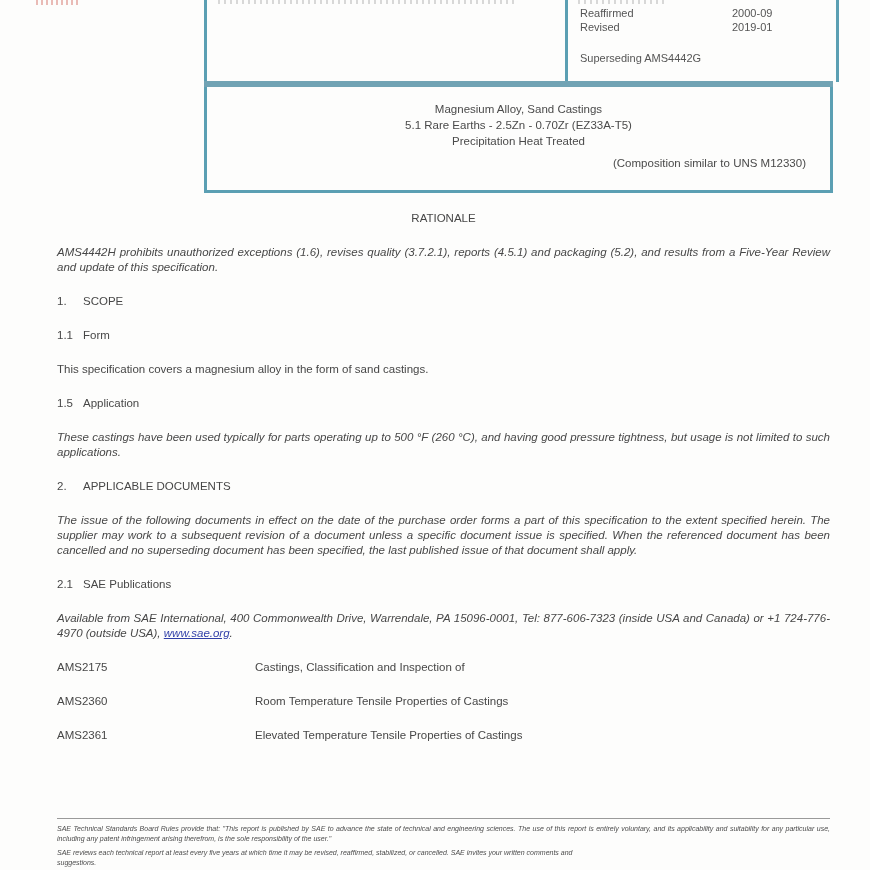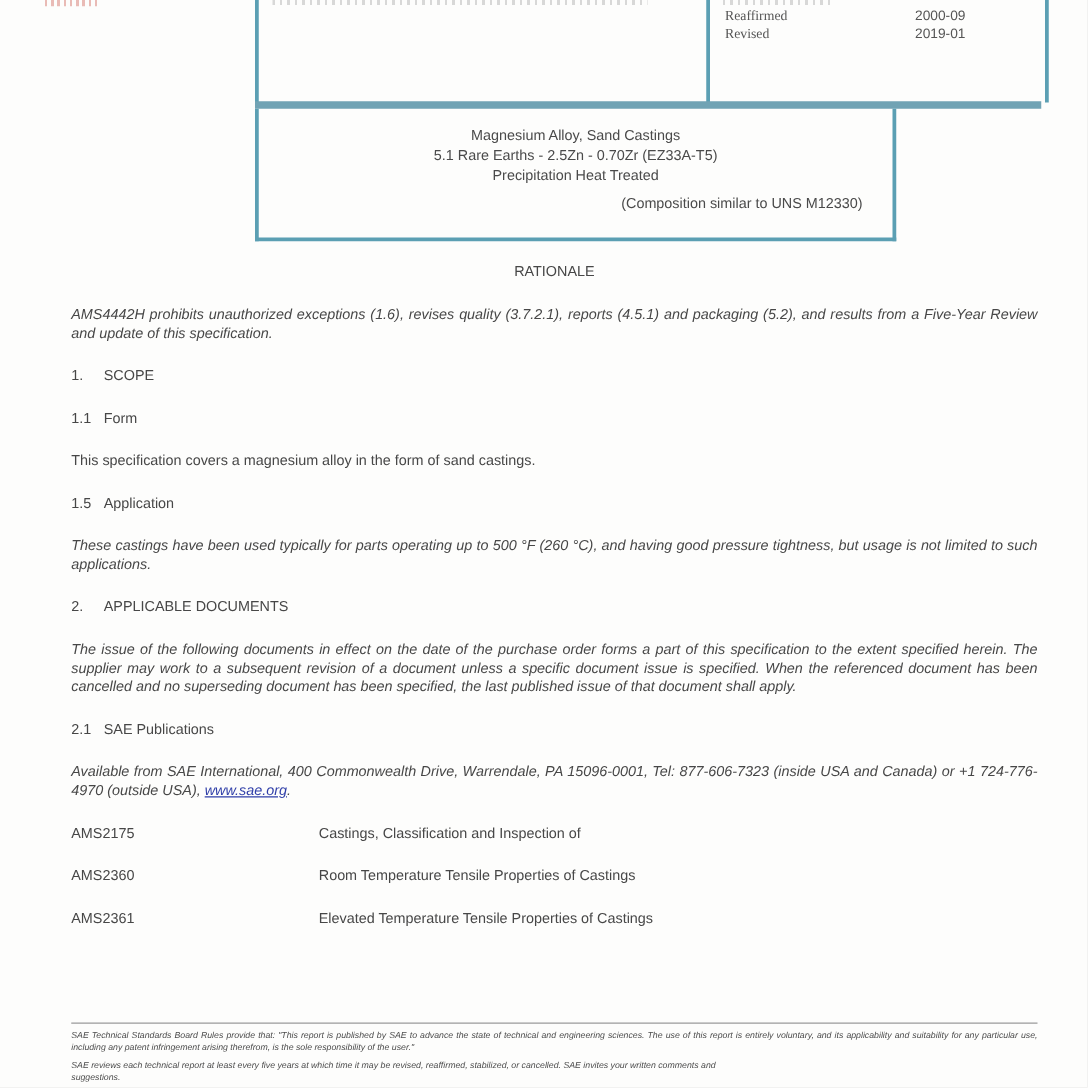--- a/index.html
+++ b/index.html
@@ -25,29 +25,29 @@
   .clip-dots.right{left:578px;width:90px;}
   
   .header-grid{
     position:absolute;left:204px;top:0;width:629px;height:82px;
     border-left:3px solid #5b9fb3;border-right:3px solid #5b9fb3;
     display:flex;
   }
   .mid-cell{width:361px;height:100%;border-right:3px solid #5b9fb3;box-sizing:border-box;}
   .right-cell{flex:1;box-sizing:border-box;padding:6px 0 0 12px;font-size:11px;color:#555;}
   .rev-row{display:flex;line-height:14px;}
-  .rev-label{width:152px;font-family:Liberation Serif, serif;}
+  .rev-label{width:152px;}
   .superseding{margin-top:17px;line-height:14px;}
   .header-bar{
     position:absolute;left:204px;top:81px;width:629px;height:6px;
     background:#71a3b4;
   }
   
   .title-box{
-    position:absolute;left:204px;top:87px;width:513px;height:106px;
+    position:absolute;left:204px;top:87px;width:629px;height:106px;
     border-left:3px solid #5b9fb3;border-right:3px solid #5b9fb3;border-bottom:3px solid #5b9fb3;
     box-sizing:border-box;
     font-size:11.5px;color:#4a4a4a;
   }
   .title-line{text-align:center;line-height:16px;}
   .title-line.first{margin-top:14px;}
   .composition{position:absolute;right:24px;bottom:21px;text-align:right;}
   
   .body{
     position:absolute;left:0;top:195px;width:870px;
@@ -84,20 +84,21 @@
     <div class="mid-cell"></div>
     <div class="right-cell">
       <div class="rev-row">
         <span class="rev-label">Reaffirmed</span>
         <span class="rev-value">2000-09</span>
       </div>
       <div class="rev-row">
         <span class="rev-label">Revised</span>
         <span class="rev-value">2019-01</span>
       </div>
+      <div class="superseding">Superseding AMS4442G</div>
     </div>
   </div>
   <div class="header-bar"></div>
 
   <div class="title-box">
     <div class="title-line first">Magnesium Alloy, Sand Castings</div>
     <div class="title-line">5.1 Rare Earths - 2.5Zn - 0.70Zr (EZ33A-T5)</div>
     <div class="title-line">Precipitation Heat Treated</div>
     <div class="composition">(Composition similar to UNS M12330)</div>
   </div>

